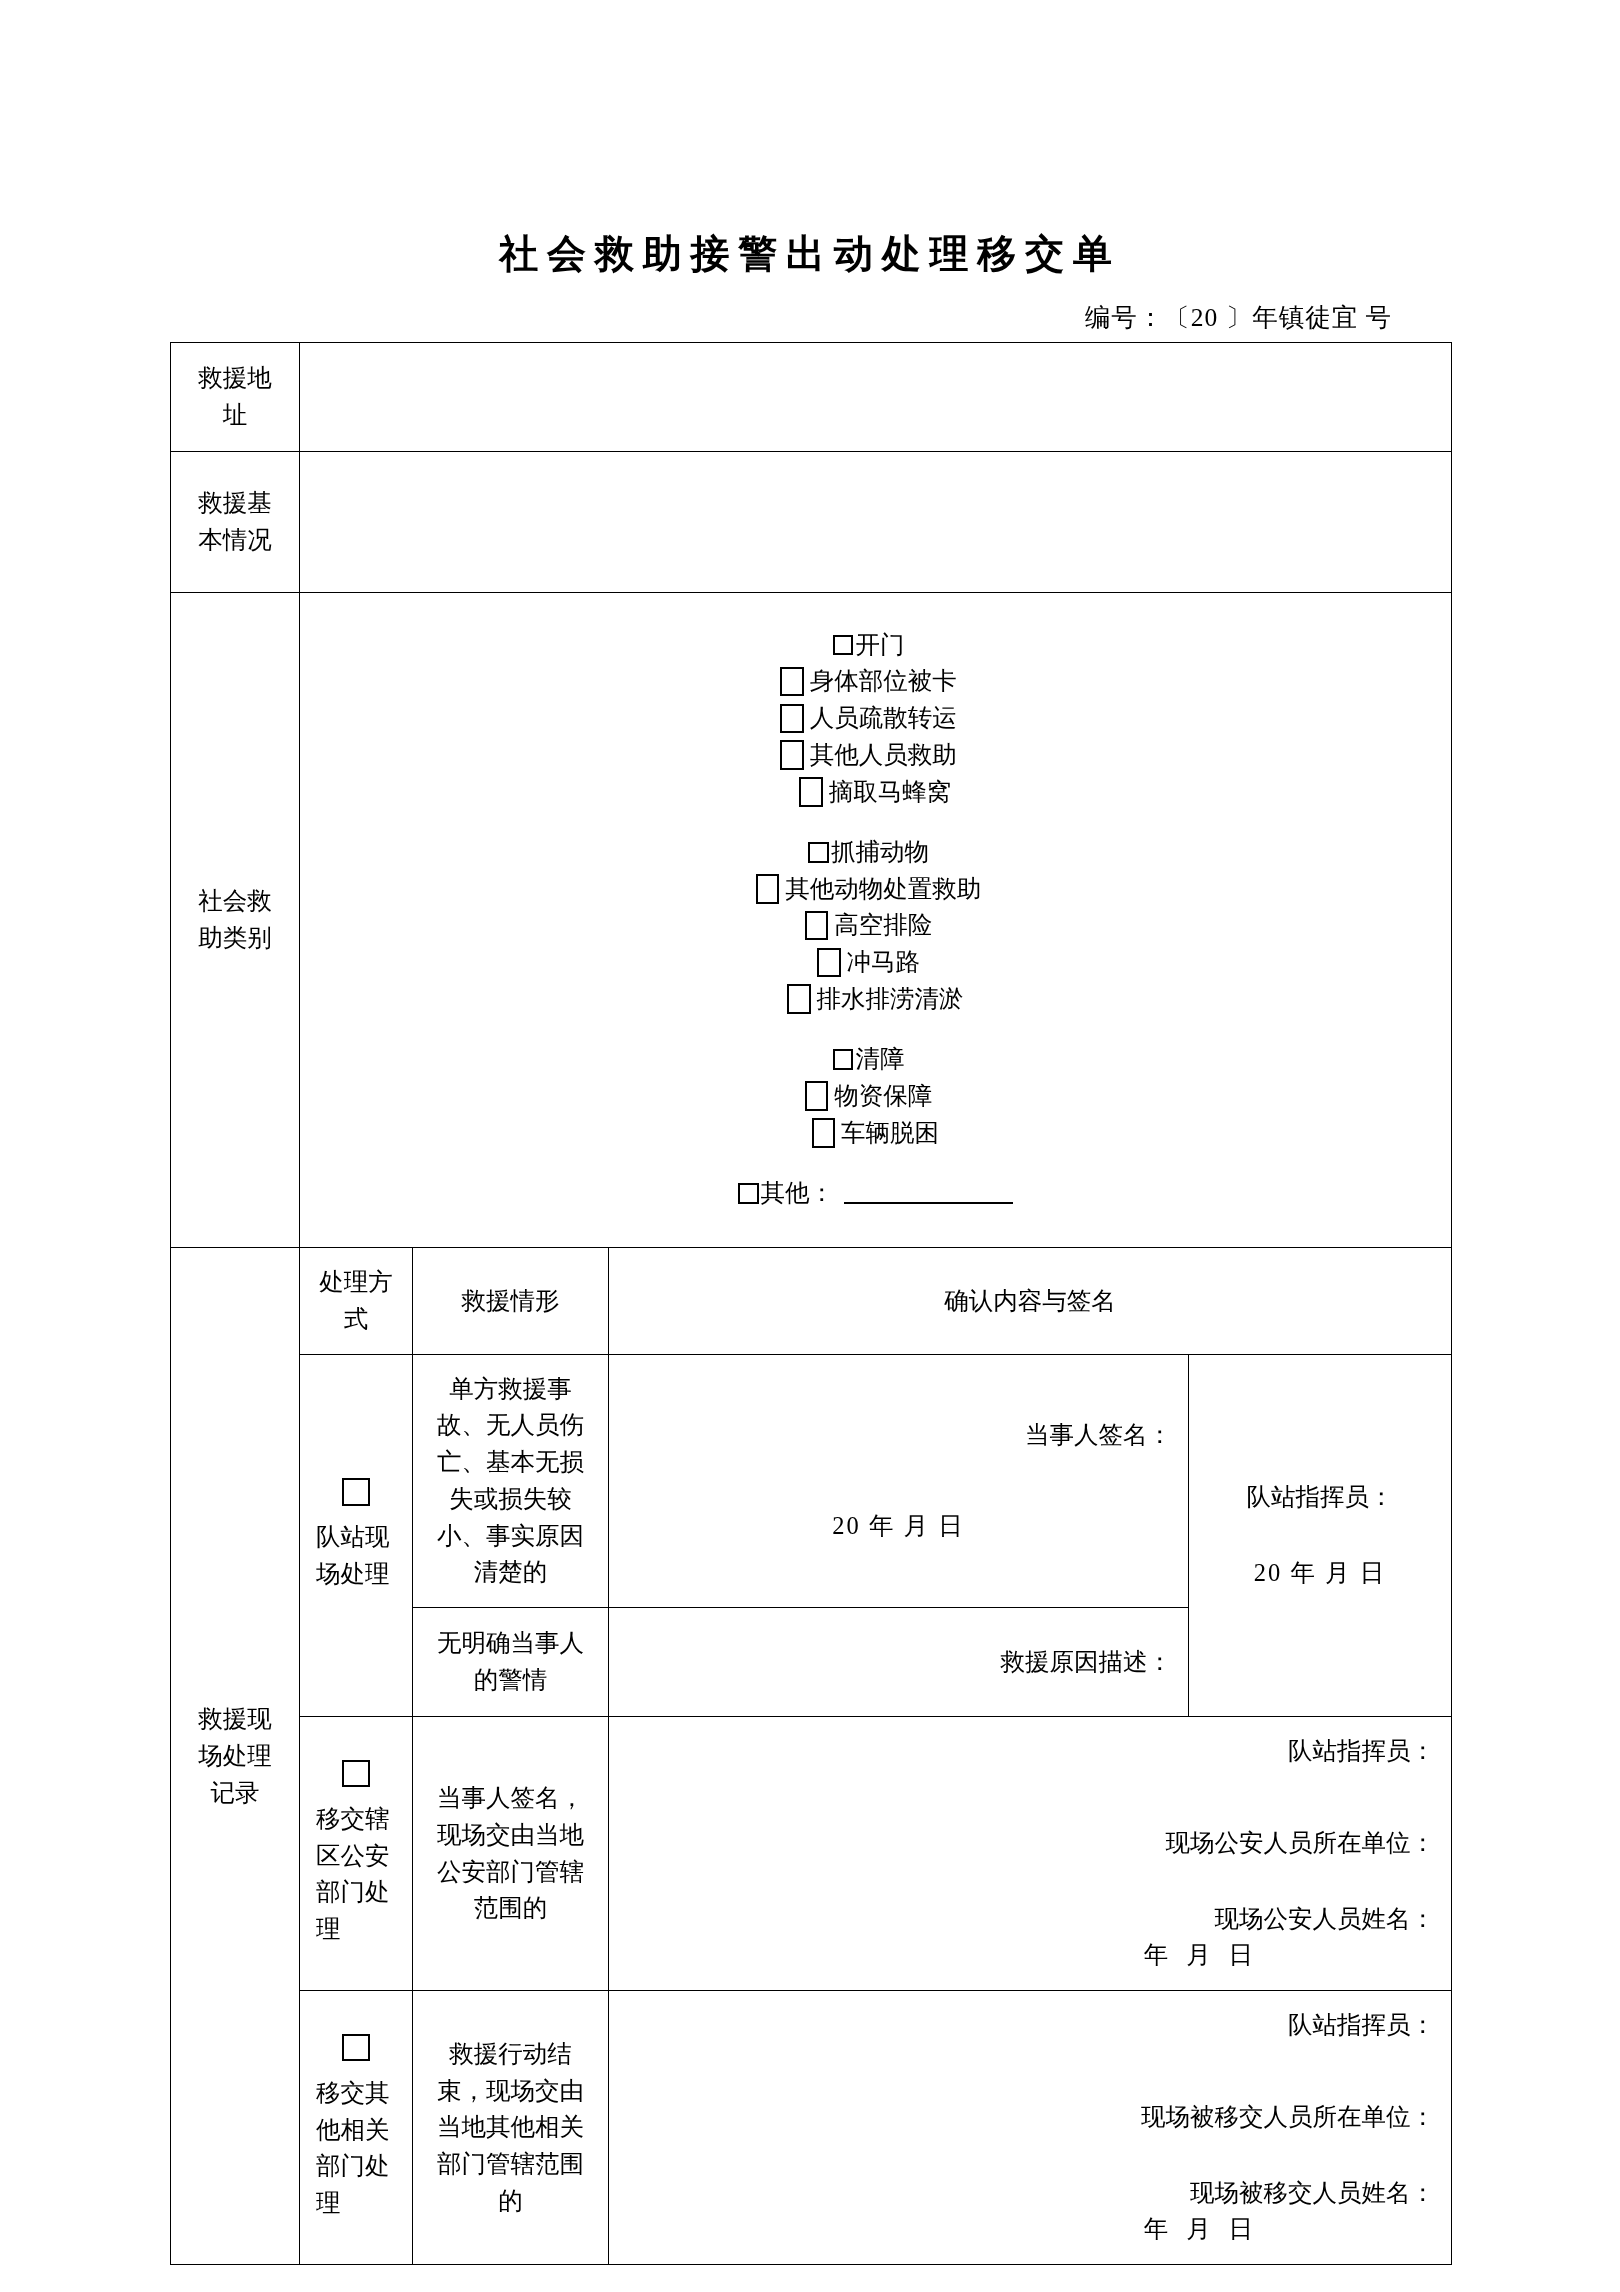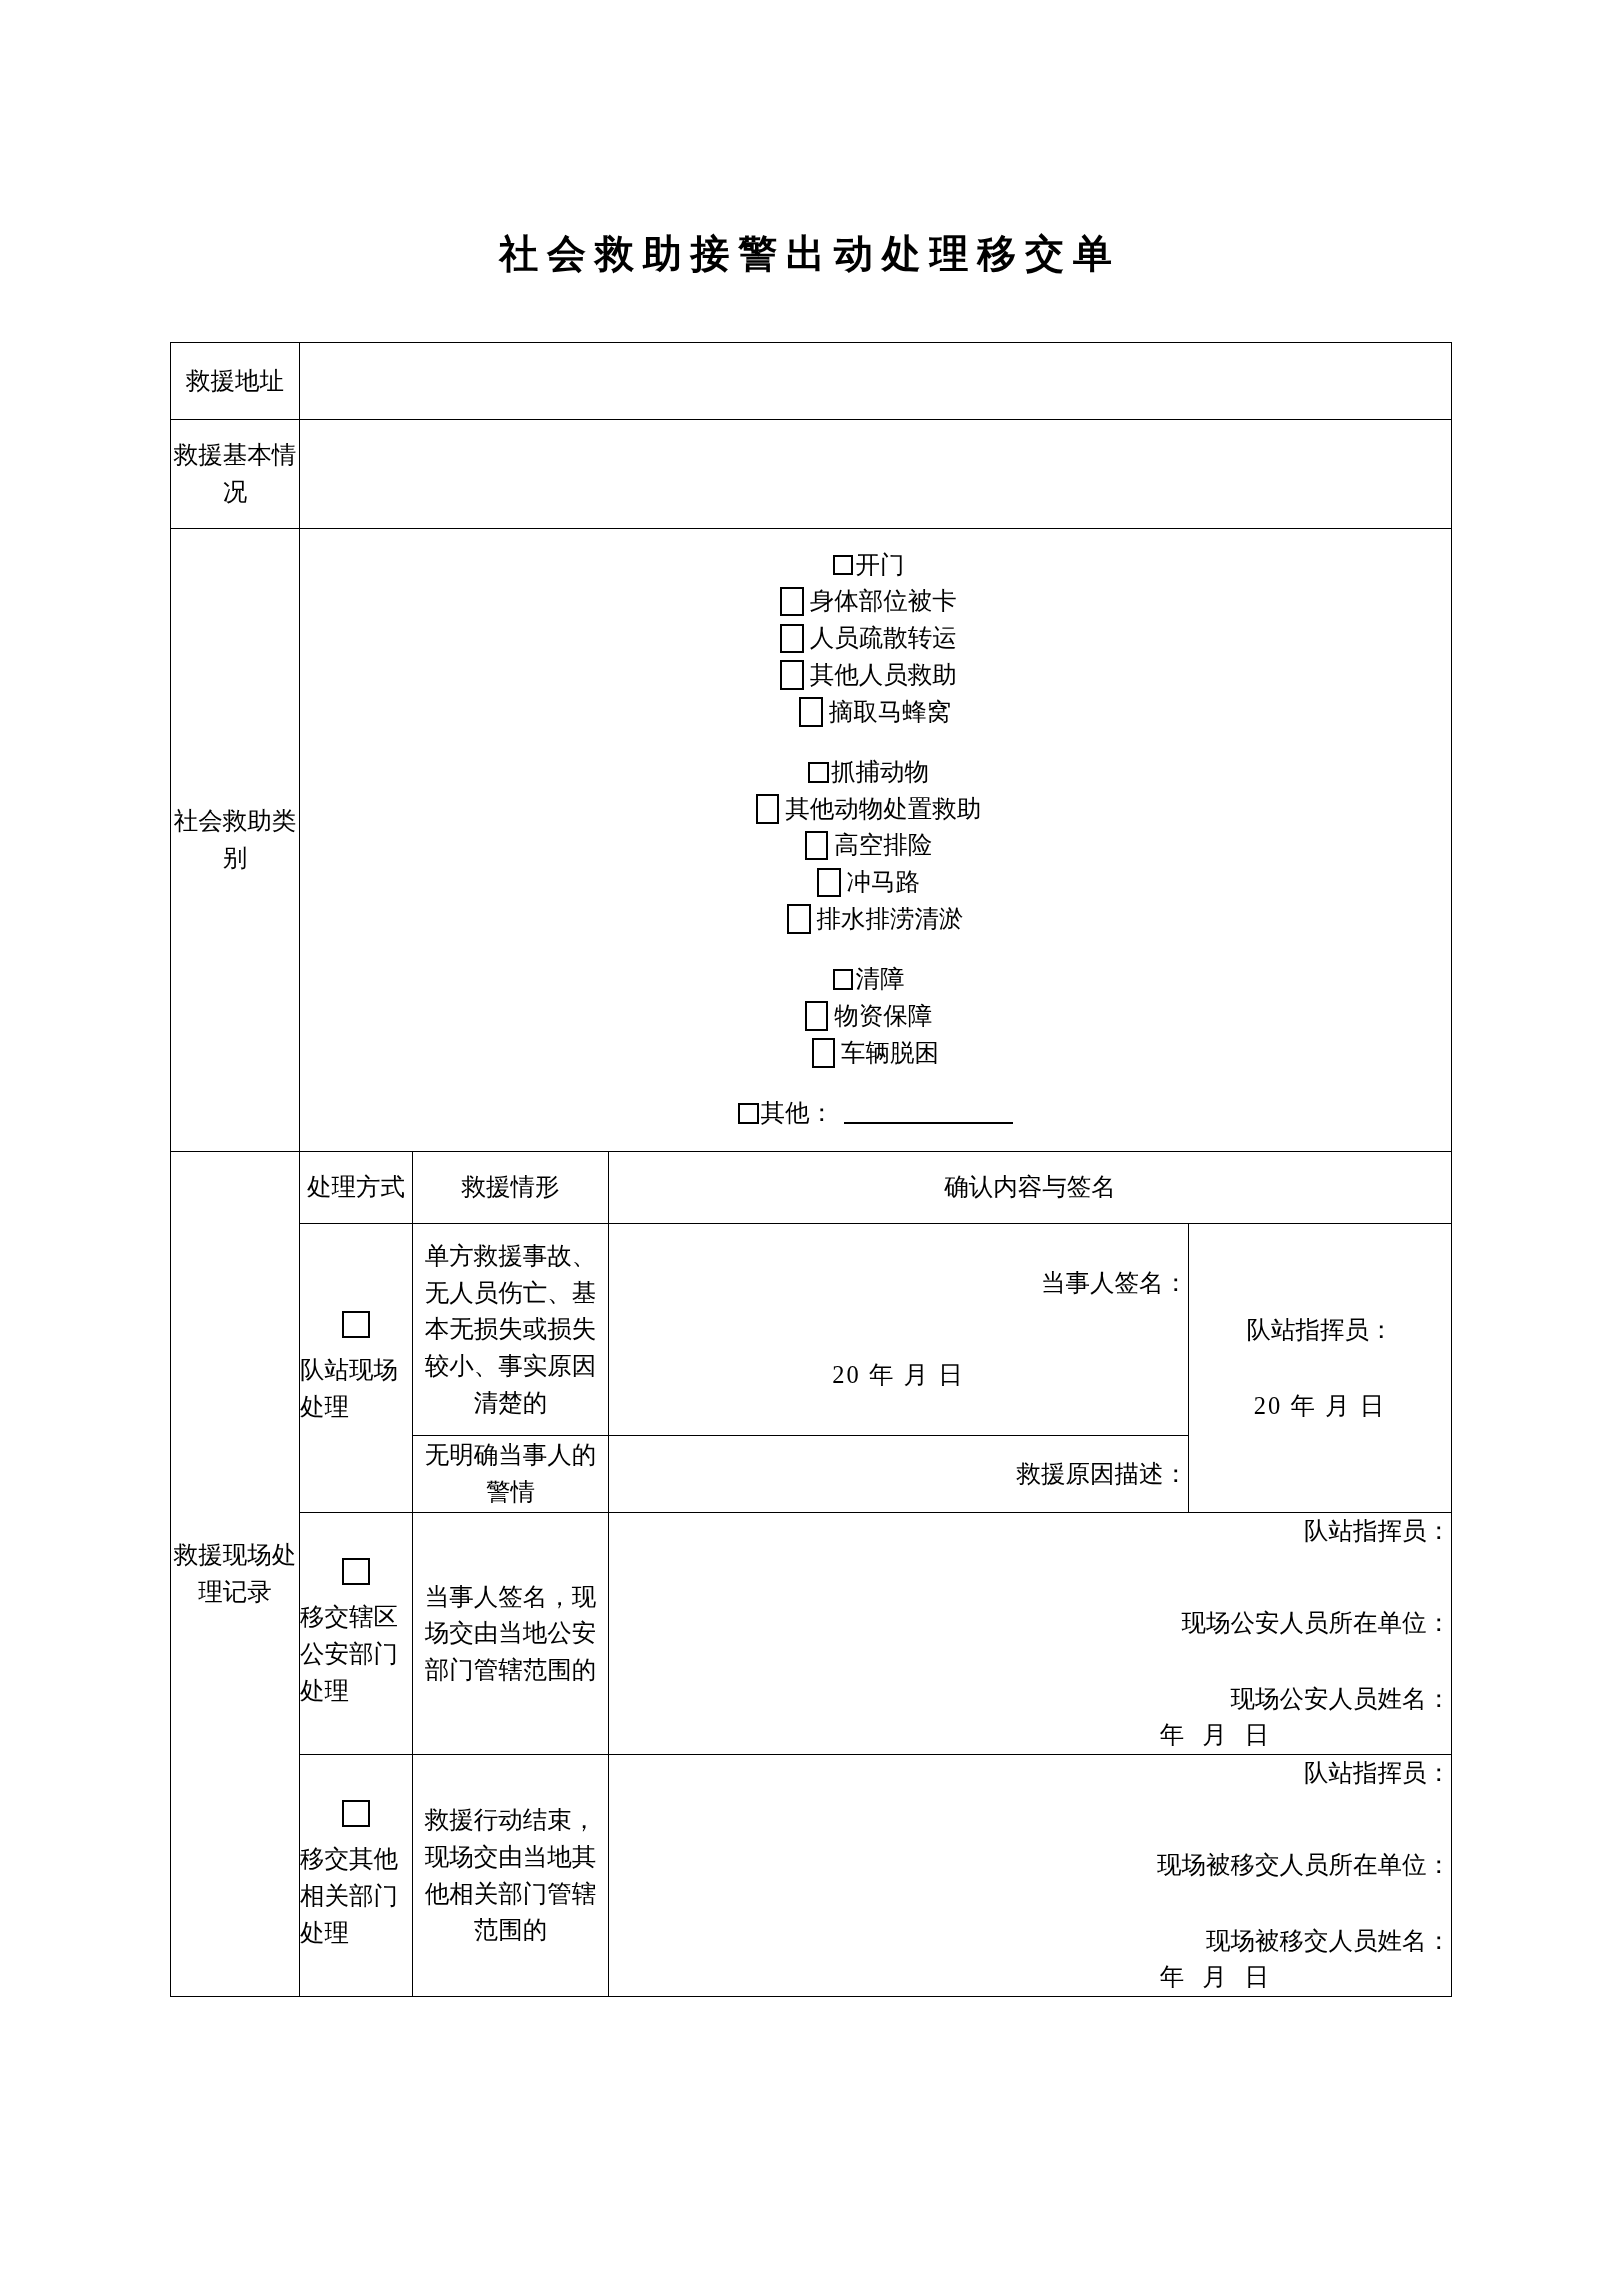--- a/index.html
+++ b/index.html
@@ -49,21 +49,21 @@
   table.form {
     position: absolute;
     left: 170px;
     top: 342px;
     width: 1281px;
     border-collapse: collapse;
     table-layout: fixed;
   }
   table.form td {
     border: 1.6px solid #000000;
-    padding: 0;
+    padding: 16px;
     vertical-align: middle;
     font-size: 24.5px;
     line-height: 1.5;
   }
 
   
   .vlabel {
     text-align: center;
     font-size: 24.5px;
     line-height: 1.55;
@@ -175,20 +175,21 @@
     padding-right: 176px;
     letter-spacing: 5.9px;
   }
 </style>
 </head>
 <body>
 
 <div class="page">
 
   <div class="doc-title">社会救助接警出动处理移交单</div>
+  <div class="doc-number">编号：〔20  〕年镇徒宜   号</div>
 
   <table class="form">
     <colgroup>
       <col style="width:129px">
       <col style="width:113px">
       <col style="width:196px">
       <col style="width:580px">
       <col style="width:263px">
     </colgroup>
 

